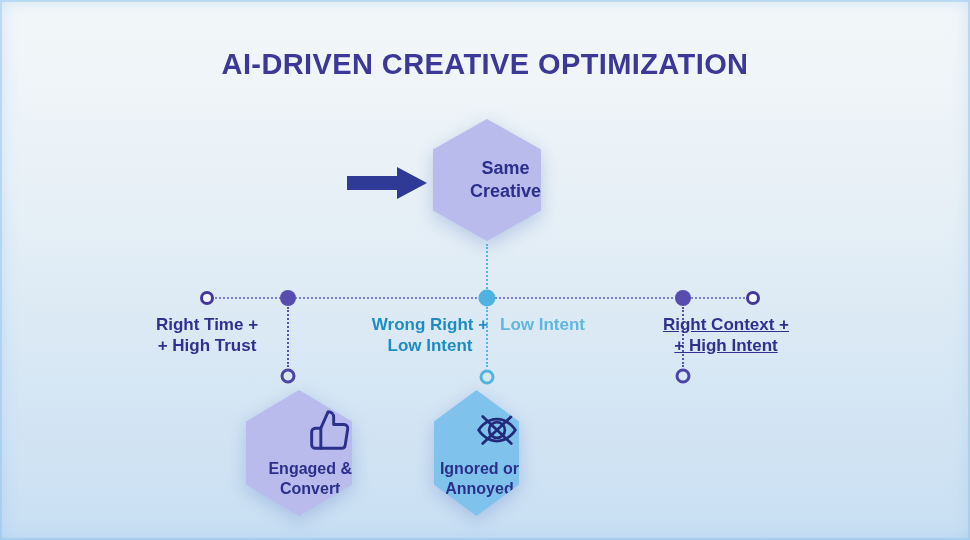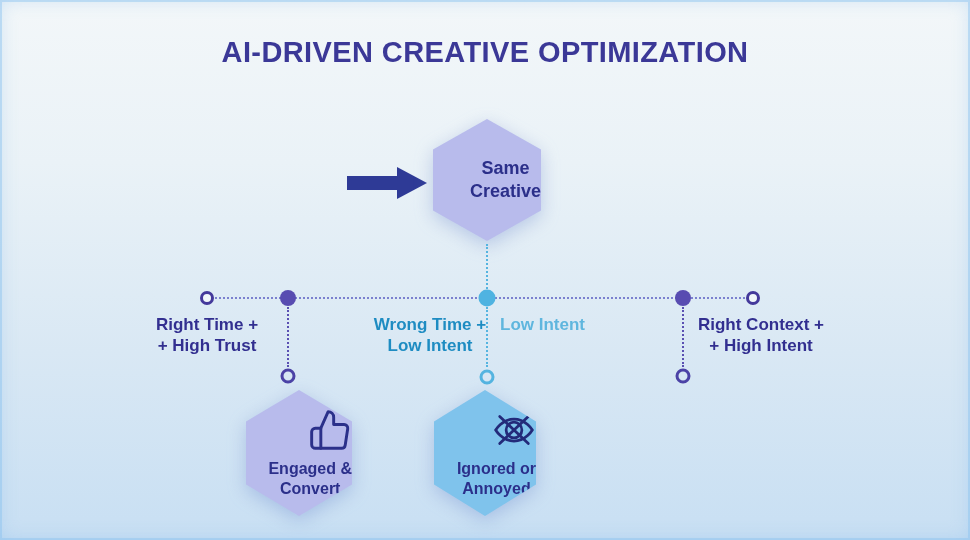--- a/index.html
+++ b/index.html
@@ -5,34 +5,34 @@
   html,body{margin:0;padding:0;background:#dfe9f2;font-family:"Liberation Sans",sans-serif;}
   .stage{
     position:relative;width:970px;height:540px;overflow:hidden;
     background:linear-gradient(180deg,#f3f7f9 0%,#eaf2f7 30%,#d9e8f4 65%,#c8dff3 100%);
   }
   .stage::after{
     content:"";position:absolute;inset:0;pointer-events:none;
     box-shadow:inset 0 0 0 2px rgba(140,195,240,.45), inset 0 0 18px rgba(120,180,235,.30);
   }
   .title{
-    position:absolute;top:36px;left:0;width:100%;text-align:center;
+    position:absolute;top:48px;left:0;width:100%;text-align:center;
     font-size:29px;font-weight:700;letter-spacing:.4px;color:#3b3897;margin:0;
   }
   
   .hex-wrap{position:absolute;filter:drop-shadow(0 5px 9px rgba(100,130,200,.35));}
   .hex{
     width:100%;height:100%;
     clip-path:polygon(50% 0%,100% 25%,100% 75%,50% 100%,0% 75%,0% 25%);
     display:flex;flex-direction:column;align-items:flex-end;justify-content:center;gap:7px;
     text-align:center;
   }
   .hex-top{left:433px;top:119px;width:108px;height:122px;}
   .hex-left{left:246px;top:390px;width:106px;height:126px;}
-  .hex-mid{left:434px;top:390px;width:102px;height:126px;}
+  .hex-mid{left:434px;top:390px;width:85px;height:126px;}
   .hex-right{left:628px;top:390px;width:106px;height:126px;}
   .fill-lavender{background:#b8bbec;}
   .fill-blue{background:#7fc3ec;}
   .fill-purple{background:#5a52c0;}
   .hex-label{
     white-space:pre-line;font-weight:600;color:#2b2f8a;
     font-size:16px;line-height:20px;
   }
   .hex-top .hex-label{font-size:18px;line-height:23px;}
   .hex-label.on-dark{color:#ffffff;}
@@ -89,24 +89,24 @@
   <div class="dot dot-blue" style="left:487px;top:298px;"></div>
   <div class="dot dot-purple" style="left:683px;top:298px;"></div>
   <div class="ring ring-purple" style="left:753px;top:298px;"></div>
 
   <div class="ring ring-big-purple" style="left:288px;top:376px;"></div>
   <div class="ring ring-big-blue" style="left:487px;top:377px;"></div>
   <div class="ring ring-big-purple" style="left:683px;top:376px;"></div>
 
   <div class="tl-label" style="left:127px;width:160px;">Right Time +
 + High Trust</div>
-  <div class="tl-label tl-teal" style="left:350px;width:160px;">Wrong Time +
+  <div class="tl-label tl-teal" style="left:350px;width:160px;">Wrong Right +
 Low Intent</div>
   <div class="tl-label tl-lightblue" style="left:500px;width:110px;">Low Intent</div>
-  <div class="tl-label" style="left:681px;width:160px;">Right Context +
+  <div class="tl-label" style="left:646px;width:160px;text-decoration:underline;">Right Context +
 + High Intent</div>
 
   <div class="hex-wrap hex-left">
     <div class="hex fill-lavender">
       <svg class="hex-icon" viewBox="0 0 24 24" fill="none" stroke="#2b308a" stroke-width="1.6" stroke-linecap="round" stroke-linejoin="round">
         <path d="M14 9V5a3 3 0 0 0-3-3l-4 9v11h11.28a2 2 0 0 0 2-1.7l1.38-9a2 2 0 0 0-2-2.3z"></path>
         <path d="M7 22H4a2 2 0 0 1-2-2v-7a2 2 0 0 1 2-2h3"></path>
       </svg>
       <span class="hex-label">Engaged &amp;
 Convert</span>

